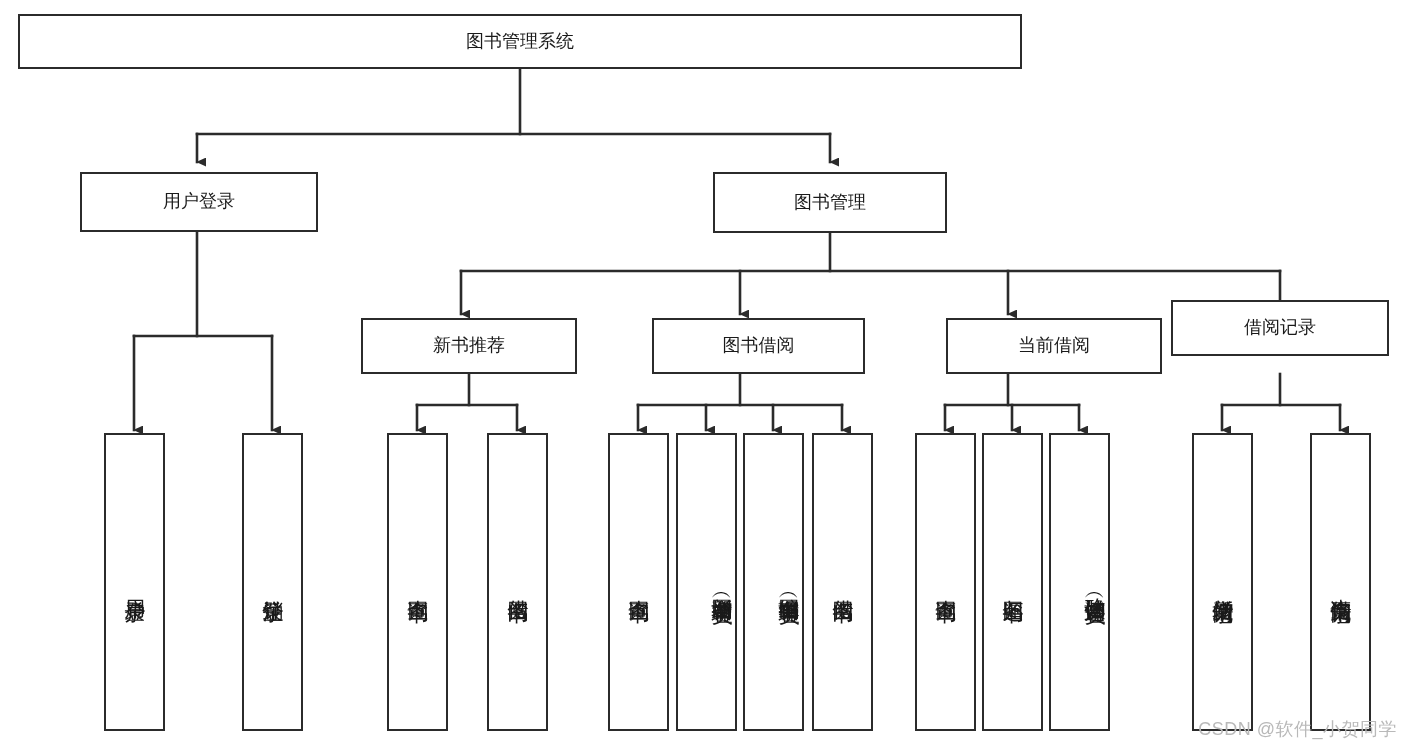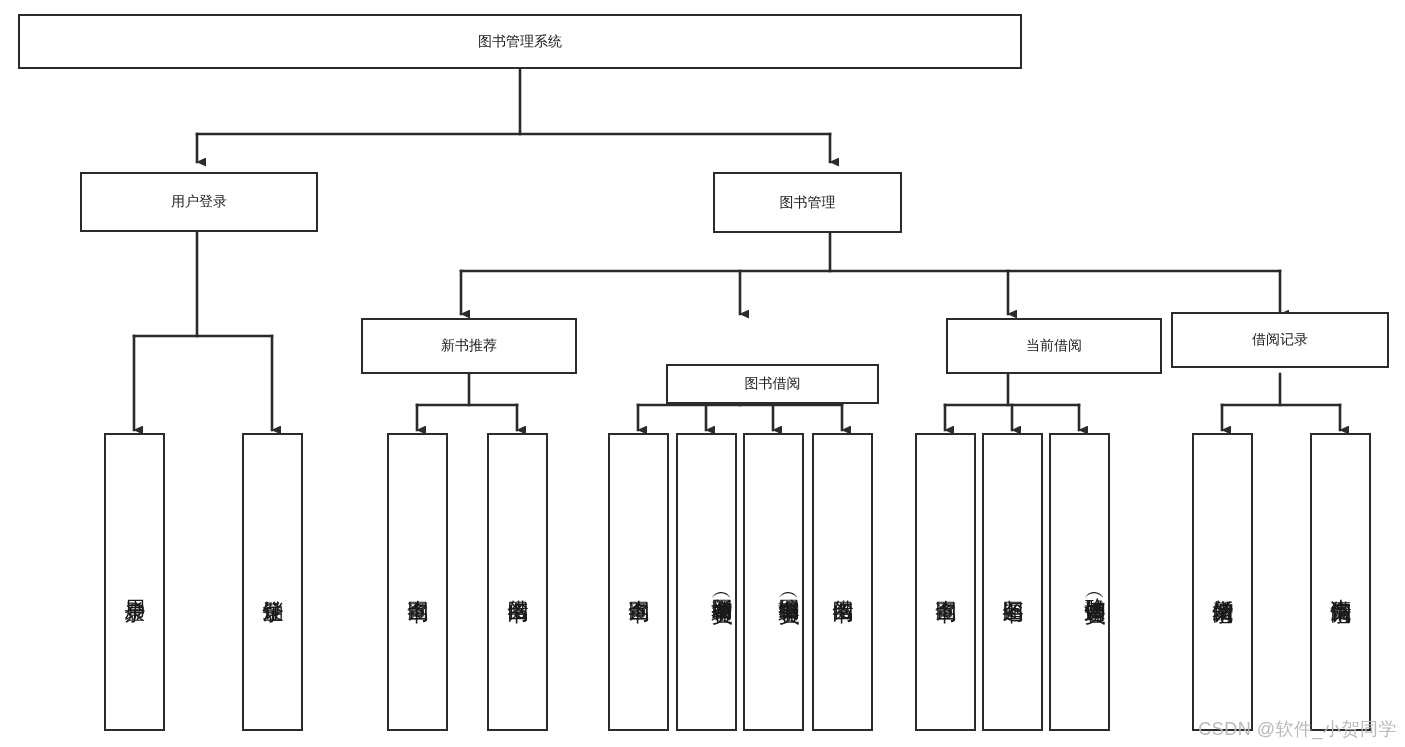--- a/index.html
+++ b/index.html
@@ -30,21 +30,21 @@
     border: 2px solid #2b2b2b;
     background: #ffffff;
     color: #1a1a1a;
     display: flex;
     align-items: center;
     justify-content: center;
     text-align: center;
     line-height: 1.28;
   }
   .node.horiz {
-    font-size: 14px;
+    font-size: 18px;
   }
   .node.vert {
     writing-mode: vertical-rl;
     text-orientation: upright;
     font-size: 21px;
     padding-top: 6px;
     letter-spacing: 1px;
     align-items: flex-start;
     justify-content: center;
   }
@@ -121,34 +121,34 @@
     </g>
   </svg>
 
   <div class="node horiz" style="left:18px; top:14px; width:1004px; height:55px;">
     <span class="node-label">图书管理系统</span>
   </div>
 
   <div class="node horiz" style="left:80px; top:172px; width:238px; height:60px;">
     <span class="node-label">用户登录</span>
   </div>
-  <div class="node horiz" style="left:713px; top:172px; width:189px; height:61px;">
+  <div class="node horiz" style="left:713px; top:172px; width:234px; height:61px;">
     <span class="node-label">图书管理</span>
   </div>
 
   <div class="node horiz" style="left:361px; top:318px; width:216px; height:56px;">
     <span class="node-label">新书推荐</span>
   </div>
-  <div class="node horiz" style="left:666px; top:318px; width:213px; height:40px;margin-top:46px;">
+  <div class="node horiz" style="left:652px; top:318px; width:213px; height:56px;">
     <span class="node-label">图书借阅</span>
   </div>
   <div class="node horiz" style="left:946px; top:318px; width:216px; height:56px;">
     <span class="node-label">当前借阅</span>
   </div>
-  <div class="node horiz" style="left:1171px; top:312px; width:218px; height:56px;">
+  <div class="node horiz" style="left:1171px; top:300px; width:218px; height:56px;">
     <span class="node-label">借阅记录</span>
   </div>
 
   <div class="node vert mid" style="left:104px; top:433px; width:61px; height:298px;">
     <span class="node-label">用户登录</span>
   </div>
   <div class="node vert mid" style="left:242px; top:433px; width:61px; height:298px;">
     <span class="node-label">注销登录</span>
   </div>
 

